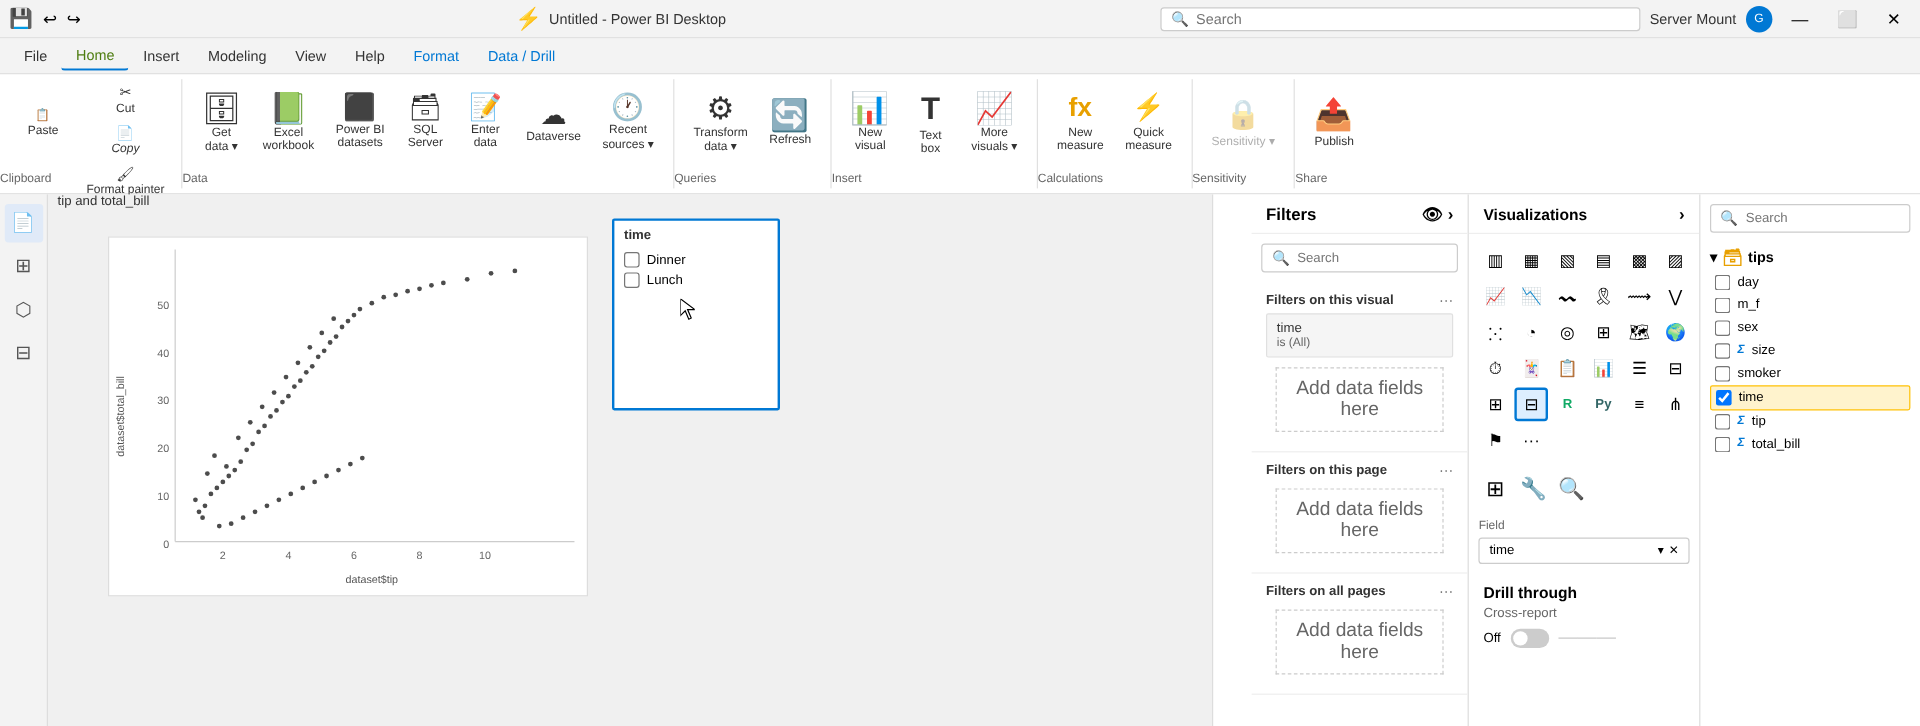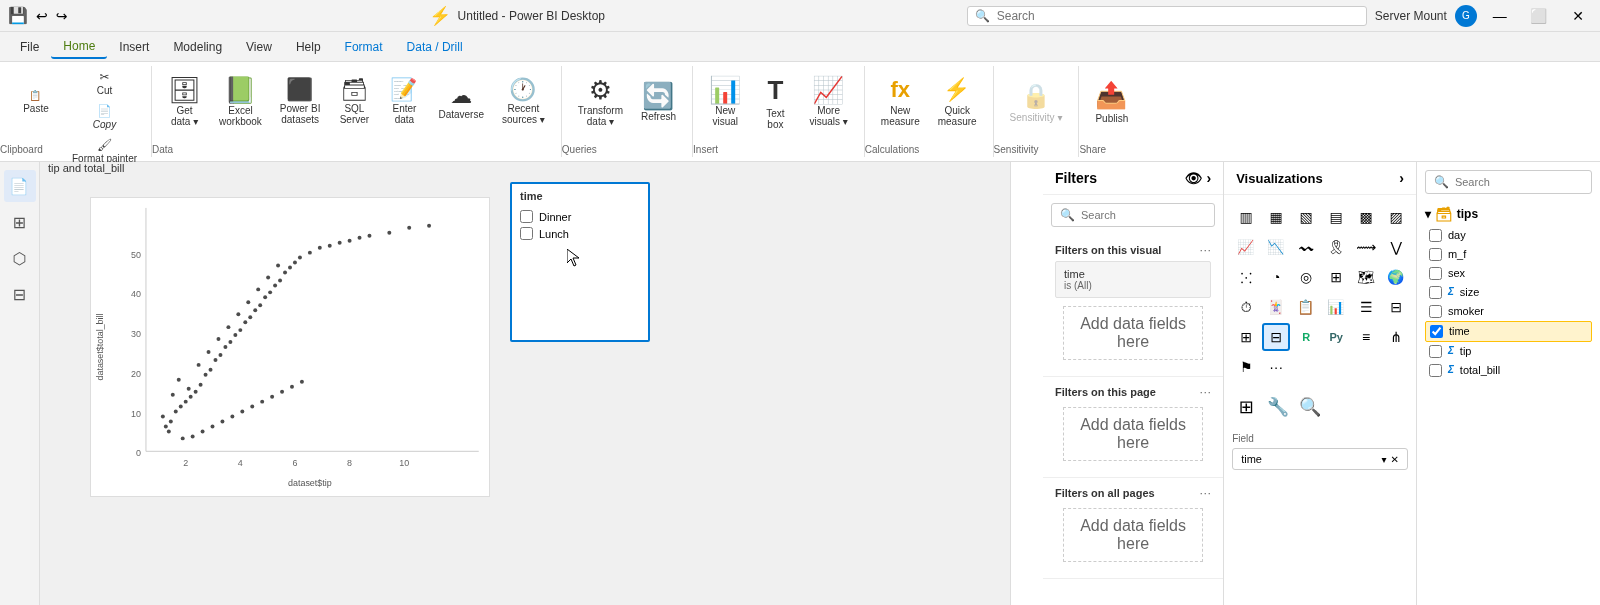--- a/index.html
+++ b/index.html
@@ -558,20 +558,31 @@
         <div class="field-well-label">Field</div>
         <div class="field-well-box">
           <span>time</span>
           <div style="display:flex;gap:4px;">
             <span style="cursor:pointer;font-size:10px;">▾</span>
             <span style="cursor:pointer;font-size:10px;">✕</span>
           </div>
         </div>
       </div>
 
+      <div class="drill-section">
+        <div class="drill-title">Drill through</div>
+        <div class="drill-sub">Cross-report</div>
+        <div class="toggle-row">
+          <span>Off</span>
+          <div class="toggle">
+            <div class="toggle-thumb"></div>
+          </div>
+          <span style="font-size:16px;color:#ccc;">———</span>
+        </div>
+      </div>
     </div>
 
     <div class="fields-panel">
       <div class="fields-search">
         <span style="font-size:12px;color:#888;">🔍</span>
         <input type="text" style="border: none; outline: none; font-size: 11px; width: 100%;" placeholder="Search">
       </div>
       <div class="field-table">
 
         <div class="field-table-header">

